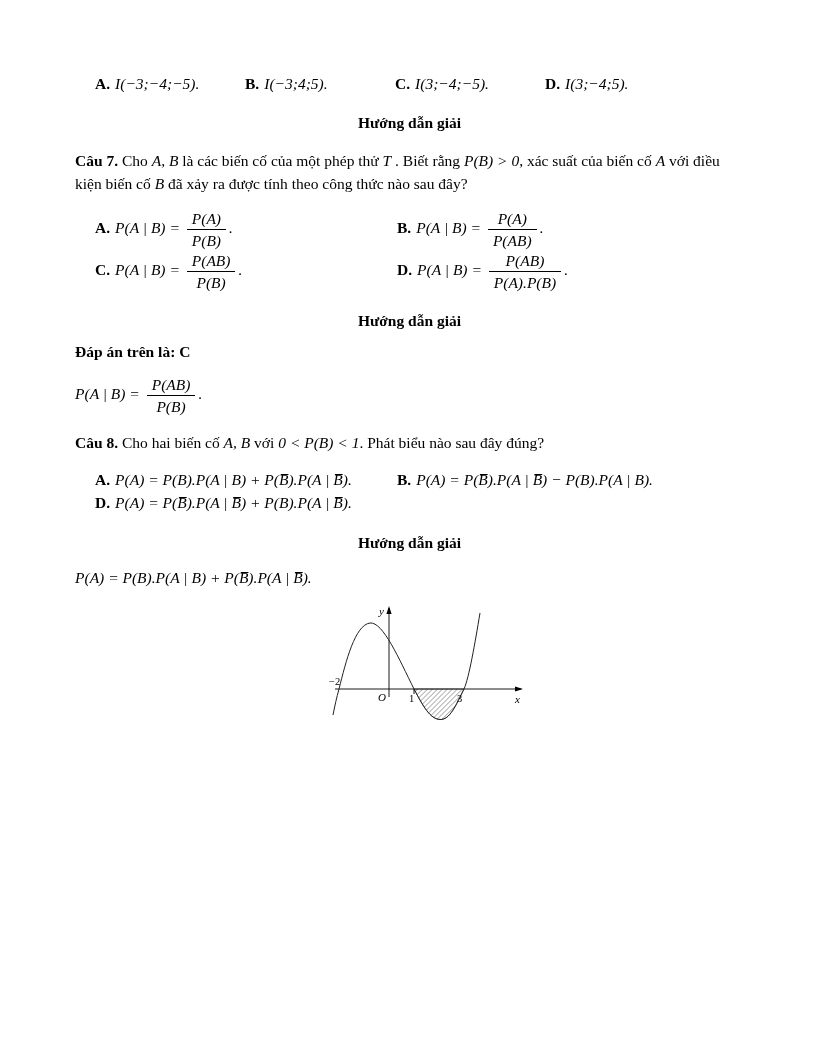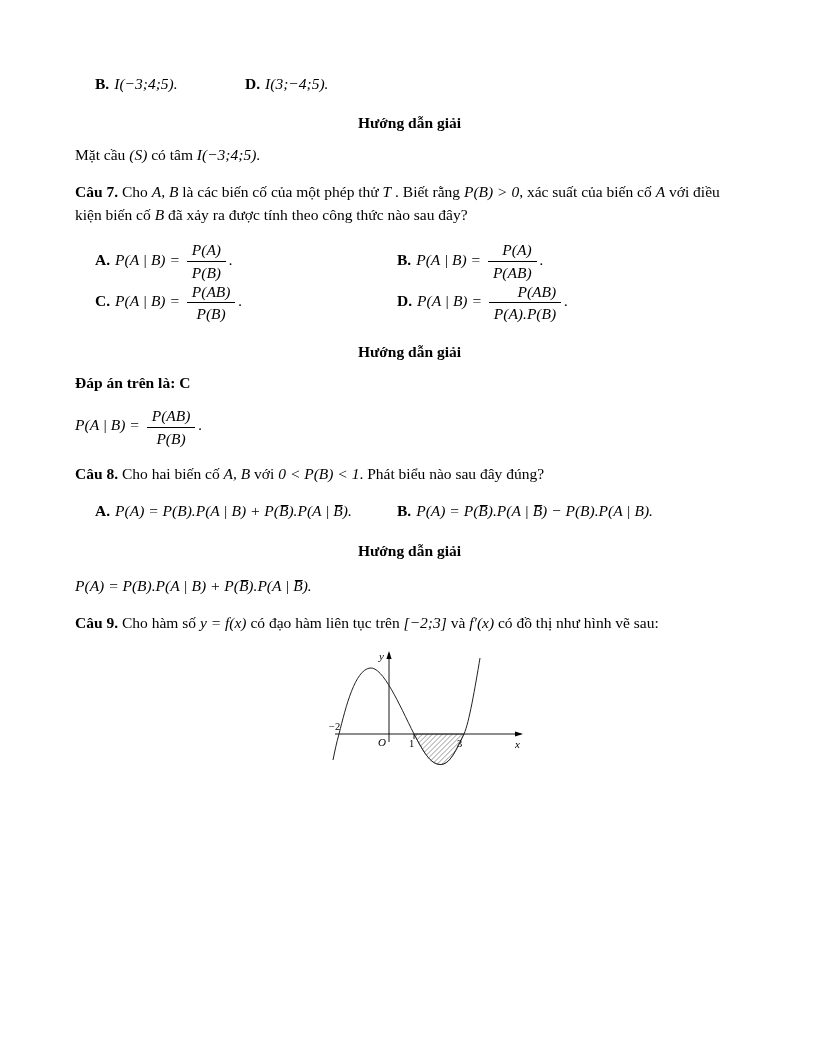--- a/index.html
+++ b/index.html
@@ -14,63 +14,64 @@
   .math{font-style:italic;}
   .lbl{font-weight:bold;margin-right:5px;font-style:normal;}
   .heading{text-align:center;font-weight:bold;margin:16px 0 8px;}
   .answer{font-weight:bold;margin:8px 0 6px;}
   .para{margin:8px 0;}
   .q-para{margin-top:14px;}
   .options-row{display:grid;grid-template-columns:150px 150px 150px 1fr;padding-left:20px;}
   .grid2{display:grid;grid-template-columns:302px 1fr;row-gap:0;padding-left:20px;margin:14px 0 10px;}
   .opt{white-space:nowrap;}
   .frac{display:inline-block;vertical-align:middle;text-align:center;margin:0 3px;line-height:1.25;}
-  .frac .fnum{display:block;padding:0 5px 1px;border-bottom:1px solid #000;text-align:right;}
+  .frac .fnum{display:block;padding:0 5px 1px;border-bottom:1px solid #000;}
   .frac .fden{display:block;padding:1px 5px 0;}
   .formula-line{margin:12px 0 10px;}
   .graph-wrap{margin:12px 0 0 252px;}
   .graph-wrap svg{display:block;}
   .svg-lbl{font-family:"Liberation Serif",serif;font-style:italic;font-size:11px;}
   .svg-num{font-family:"Liberation Serif",serif;font-size:10.5px;}
 </style>
 </head>
 <body>
 
 <div class="page">
 
   <div class="options-row">
+    <span class="opt"><span class="lbl">A.</span><span class="math">I(−3;−4;−5).</span></span>
     <span class="opt"><span class="lbl">B.</span><span class="math">I(−3;4;5).</span></span>
+    <span class="opt"><span class="lbl">C.</span><span class="math">I(3;−4;−5).</span></span>
     <span class="opt"><span class="lbl">D.</span><span class="math">I(3;−4;5).</span></span>
   </div>
 
   <div class="heading">Hướng dẫn giải</div>
-  <div class="para"><span class="run-n">Mặt cầu </span><span class="run-m">(S)</span><span class="run-n"> có tâm </span><span class="run-m">I(−3;4;5)</span><span class="run-n">.</span></div>
 
   <div class="para q-para"><span class="run-b">Câu 7.</span><span class="run-n"> Cho </span><span class="run-m">A, B</span><span class="run-n"> là các biến cố của một phép thử </span><span class="run-m">T</span><span class="run-n"> . Biết rằng </span><span class="run-m">P(B) &gt; 0</span><span class="run-n">, xác suất của biến cố </span><span class="run-m">A</span><span class="run-n"> với điều kiện biến cố </span><span class="run-m">B</span><span class="run-n"> đã xảy ra được tính theo công thức nào sau đây?</span></div>
   <div class="grid2">
     <span class="opt"><span class="lbl">A.</span><span class="math"><span>P(A | B) = </span><span class="frac"><span class="fnum">P(A)</span><span class="fden">P(B)</span></span><span>.</span></span></span>
     <span class="opt"><span class="lbl">B.</span><span class="math"><span>P(A | B) = </span><span class="frac"><span class="fnum">P(A)</span><span class="fden">P(AB)</span></span><span>.</span></span></span>
     <span class="opt"><span class="lbl">C.</span><span class="math"><span>P(A | B) = </span><span class="frac"><span class="fnum">P(AB)</span><span class="fden">P(B)</span></span><span>.</span></span></span>
     <span class="opt"><span class="lbl">D.</span><span class="math"><span>P(A | B) = </span><span class="frac"><span class="fnum">P(AB)</span><span class="fden">P(A).P(B)</span></span><span>.</span></span></span>
   </div>
 
   <div class="heading">Hướng dẫn giải</div>
   <div class="answer">Đáp án trên là: C</div>
   <div class="formula-line math"><span>P(A | B) = </span><span class="frac"><span class="fnum">P(AB)</span><span class="fden">P(B)</span></span><span>.</span></div>
 
   <div class="para q-para"><span class="run-b">Câu 8.</span><span class="run-n"> Cho hai biến cố </span><span class="run-m">A, B</span><span class="run-n"> với </span><span class="run-m">0 &lt; P(B) &lt; 1</span><span class="run-n">. Phát biểu nào sau đây đúng?</span></div>
   <div class="grid2">
     <span class="opt"><span class="lbl">A.</span><span class="math">P(A) = P(B).P(A | B) + P(B̅).P(A | B̅).</span></span>
     <span class="opt"><span class="lbl">B.</span><span class="math">P(A) = P(B̅).P(A | B̅) − P(B).P(A | B).</span></span>
+    <span class="opt"><span class="lbl">D.</span><span class="math">P(A) = P(B̅).P(A | B̅) + P(B).P(A | B̅).</span></span>
   </div>
 
   <div class="heading">Hướng dẫn giải</div>
   <div class="formula-line math">P(A) = P(B).P(A | B) + P(B̅).P(A | B̅).</div>
 
-  <div class="para q-para"><span class="run-b">Câu 9.</span><span class="run-n"> Cho hàm số </span><span class="run-m">y = f(x)</span><span class="run-n"> có đạo hàm liên tục trên </span><span class="run-m">[−2;3]</span><span class="run-n"> và </span><span class="run-m">f′(x)</span><span class="run-n"> có đồ thị như hình vẽ sau:</span></div>
 
   <div class="graph-wrap">
     <svg width="200" height="135" viewBox="0 0 200 135" xmlns="http://www.w3.org/2000/svg">
       <defs>
         <pattern id="hatch" patternUnits="userSpaceOnUse" width="3.5" height="3.5" patternTransform="rotate(45)">
           <line x1="0" y1="0" x2="0" y2="3.5" stroke="#555" stroke-width="0.9"></line>
         </pattern>
       </defs>
 
       <path d="M 87,88 C 96,105 103,118 113,118.5 C 123,119 129,104 137,88 Z" fill="url(#hatch)" stroke="#333" stroke-width="0.6"></path>

